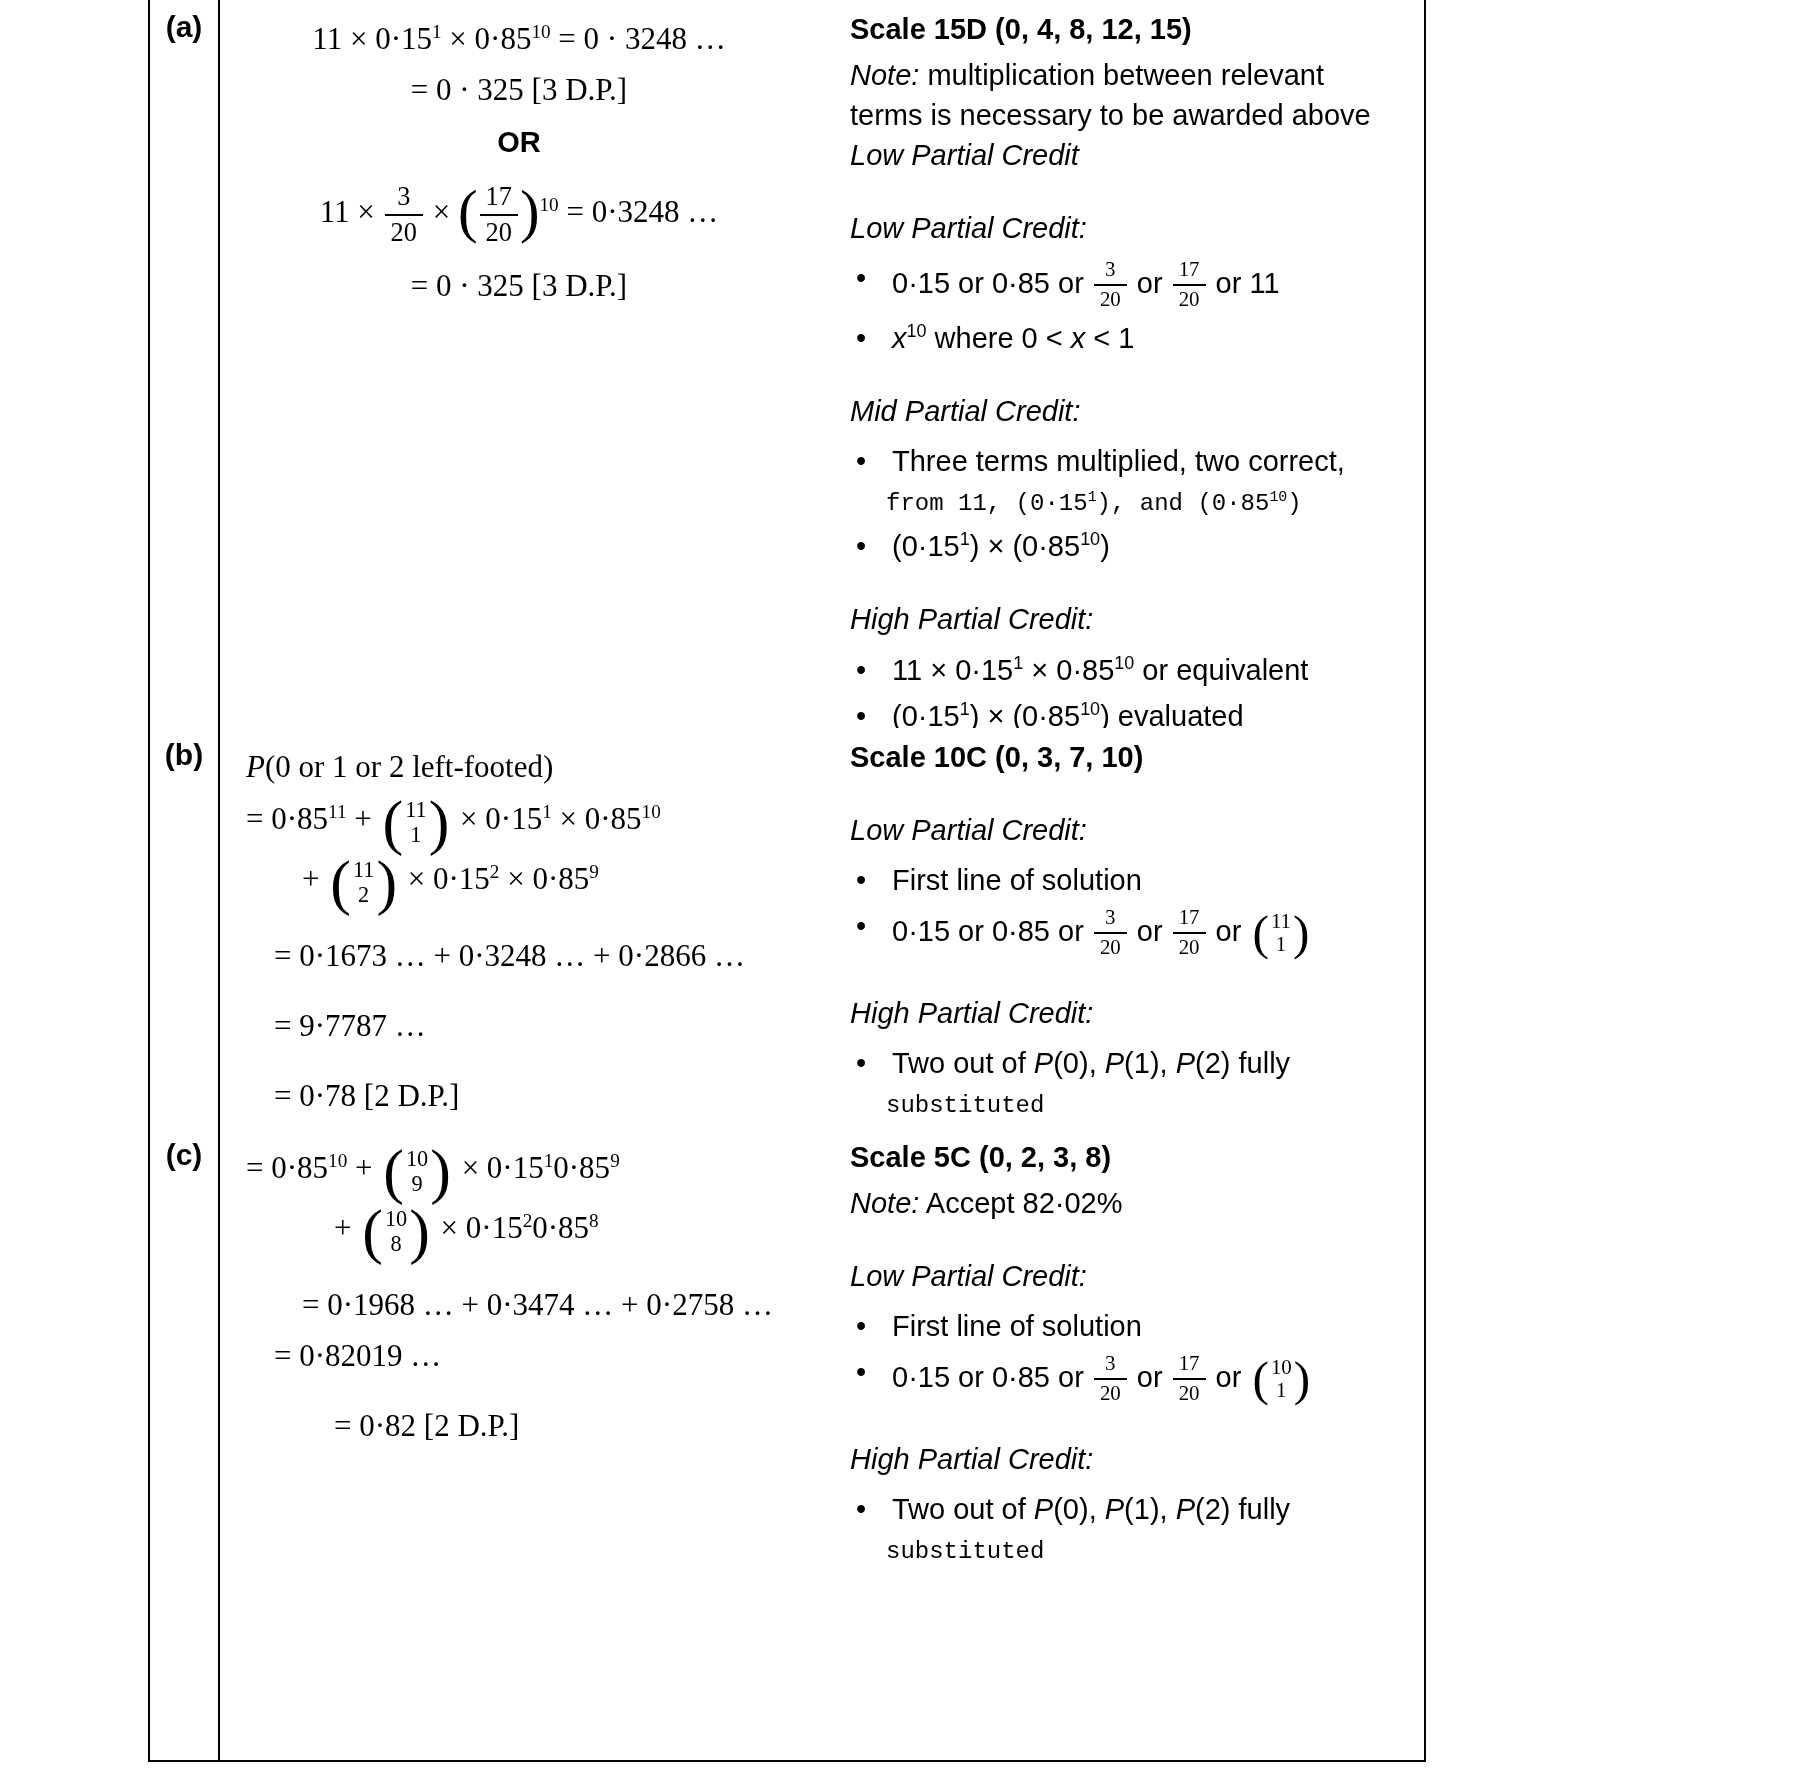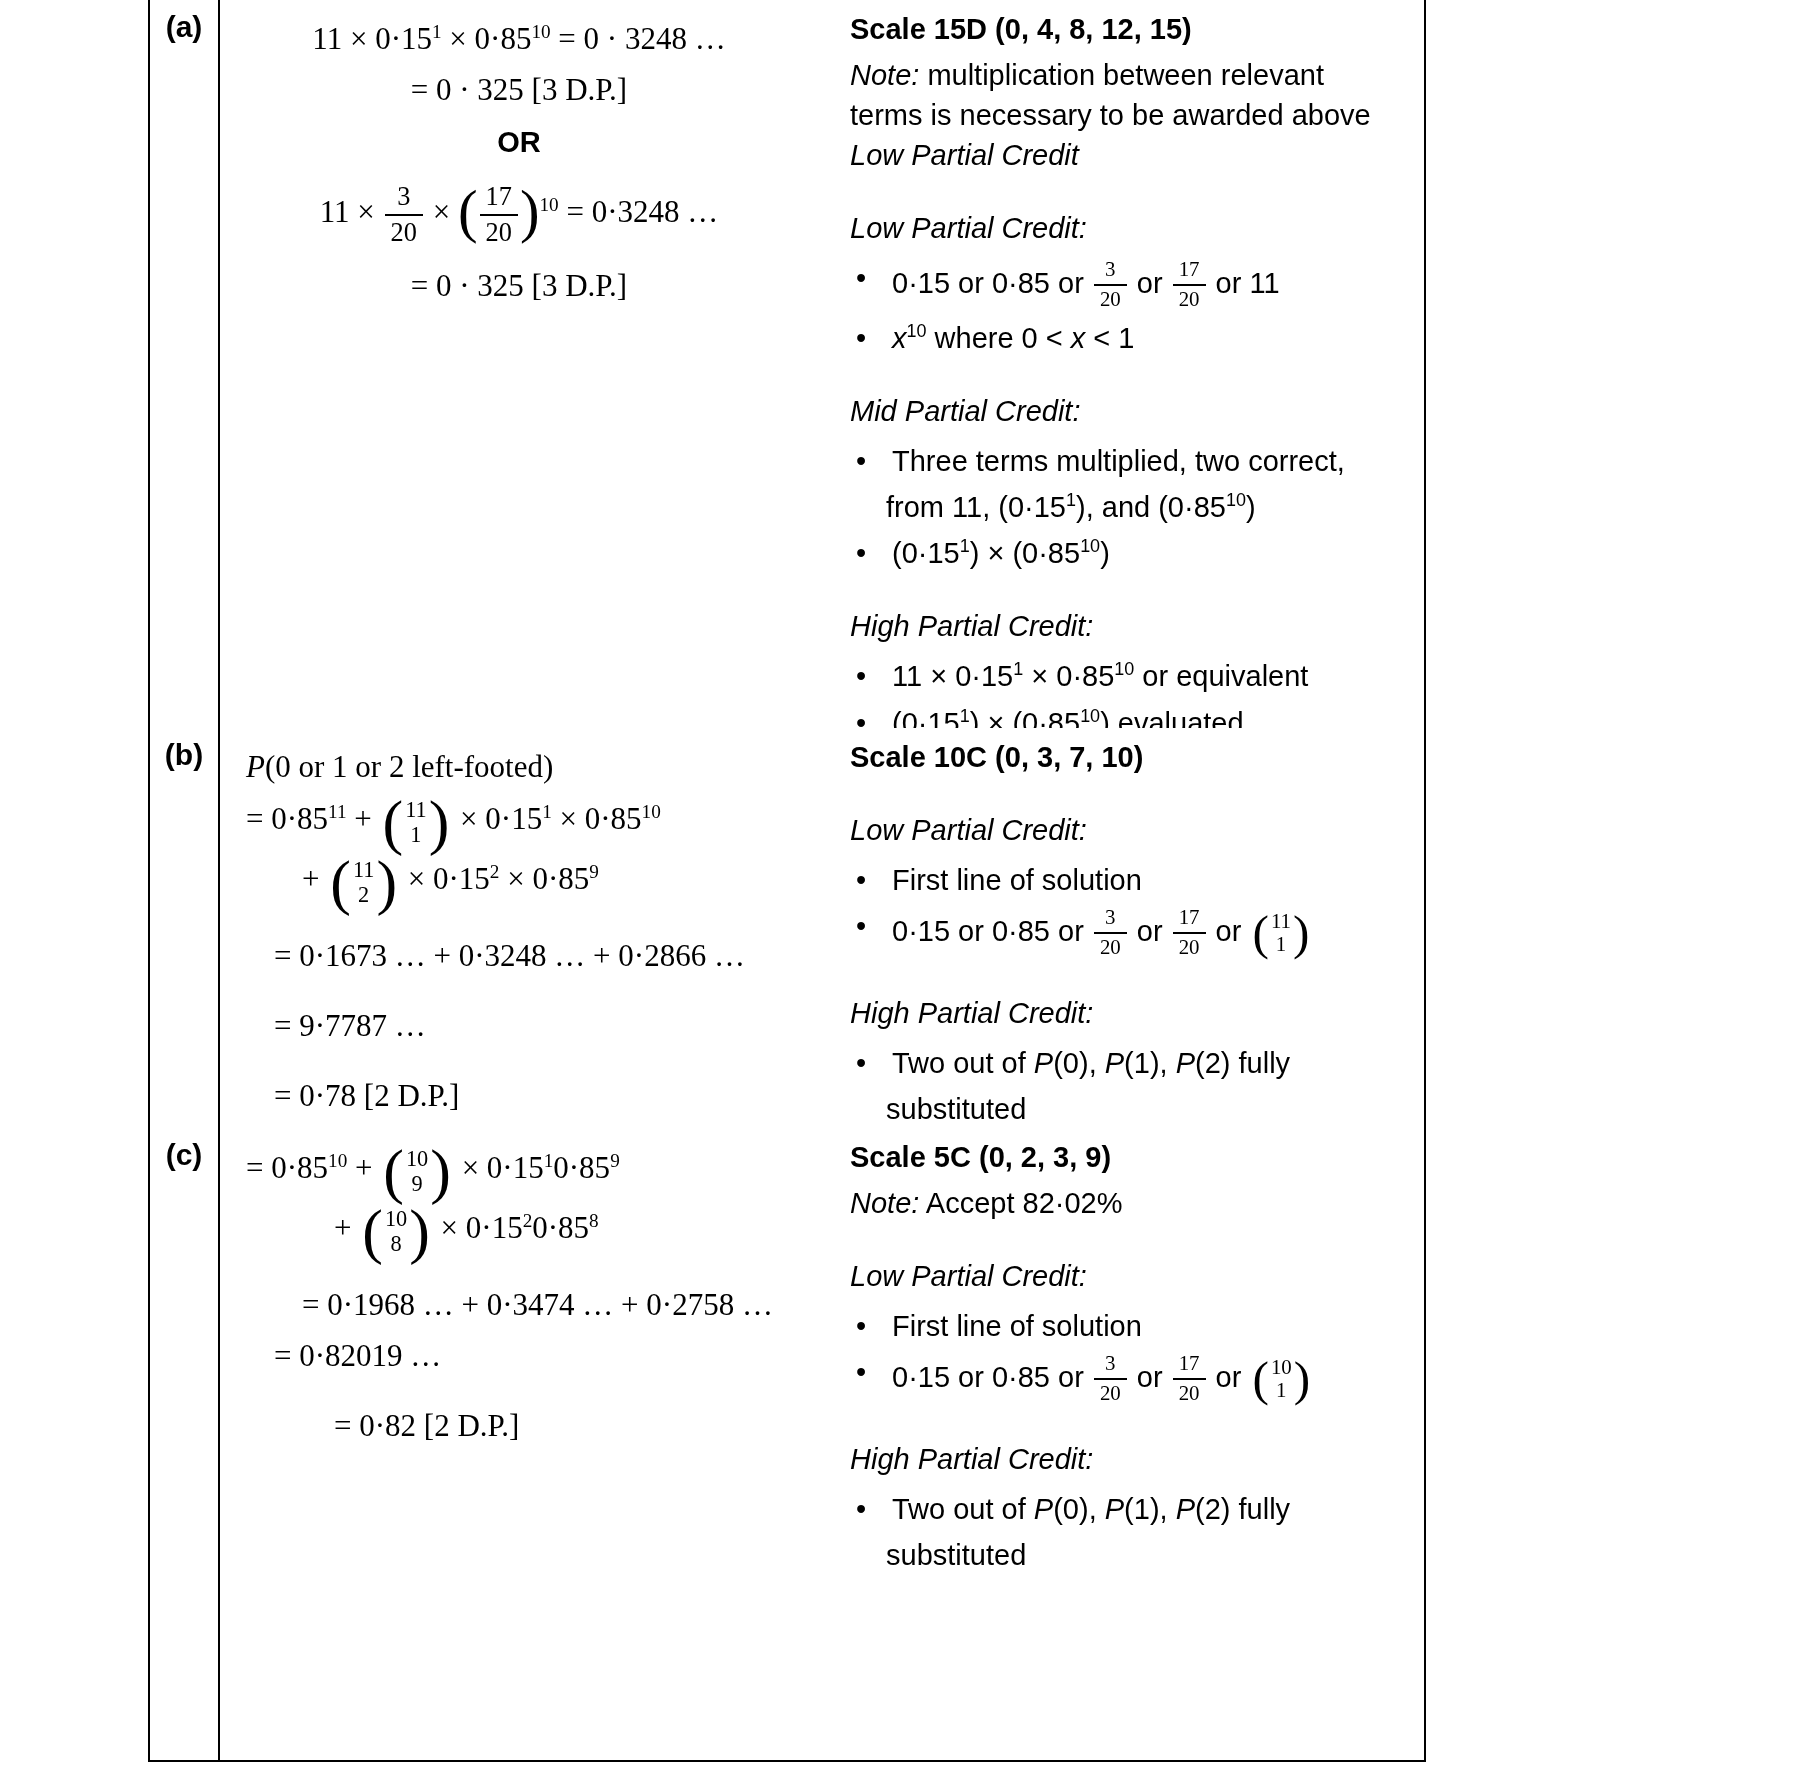--- a/index.html
+++ b/index.html
@@ -49,21 +49,21 @@
   .gap{margin-top:26px;}
   .gap-lg{margin-top:230px;}
 
   
   .scale{font-weight:bold;font-size:29px;margin:2px 0 6px;line-height:1.35;}
   .para{font-size:29px;line-height:1.38;}
   .credit{font-style:italic;font-size:29px;margin-top:34px;margin-bottom:10px;line-height:1.35;}
   .bullet{display:flex;font-size:29px;line-height:1.38;margin:6px 0;}
   .bullet .marker{flex:0 0 36px;width:36px;padding-left:6px;}
   .bullet .btext{flex:1;}
-  .cont{padding-left:36px;font-size:29px;line-height:1.38;margin:2px 0 6px;}
+  .cont{padding-left:36px;font-size:24px;line-height:1.38;margin:2px 0 6px;font-family:Liberation Mono, monospace;}
 
   
   sup{font-size:0.62em;line-height:0;vertical-align:super;}
   .it{font-style:italic;}
   .frac{display:inline-block;text-align:center;vertical-align:middle;font-size:0.85em;line-height:1;margin:0 2px;}
   .frac .ftop{display:block;padding:1px 6px 3px;border-bottom:2px solid #000;line-height:1.05;}
   .frac .fbot{display:block;padding:3px 6px 1px;line-height:1.05;}
   .bullet .frac,.cont .frac{font-size:0.72em;font-family:"Liberation Serif",serif;}
   .bigp{font-size:1.9em;font-weight:300;vertical-align:middle;position:relative;top:-3px;}
   .binom{display:inline-flex;align-items:center;vertical-align:middle;margin:0 3px;}
@@ -193,21 +193,21 @@
               <span>10</span>
               <span>8</span>
             </span>
             <span class="bp">)</span>
           </span> × 0·15<sup>2</sup>0·85<sup>8</sup></div>
         <div class="eq ind1 gap">= 0·1968 … + 0·3474 … + 0·2758 …</div>
         <div class="eq ind05">= 0·82019 …</div>
         <div class="eq ind2 gap">= 0·82  [2 D.P.]</div>
       </div>
     <div class="cell mark-cell">
-        <div class="scale">Scale 5C (0, 2, 3, 9)</div>
+        <div class="scale">Scale 5C (0, 2, 3, 8)</div>
         <div class="para"><span class="it">Note:</span> Accept 82·02%</div>
         <div class="credit">Low Partial Credit:</div>
         <div class="bullet">
           <span class="marker">•</span>
           <span class="btext">First line of solution</span>
         </div>
         <div class="bullet">
           <span class="marker">•</span>
           <span class="btext">0·15 or 0·85 or <span class="frac"><span class="ftop">3</span><span class="fbot">20</span></span> or <span class="frac"><span class="ftop">17</span><span class="fbot">20</span></span> or <span class="binom">
               <span class="bp">(</span>

